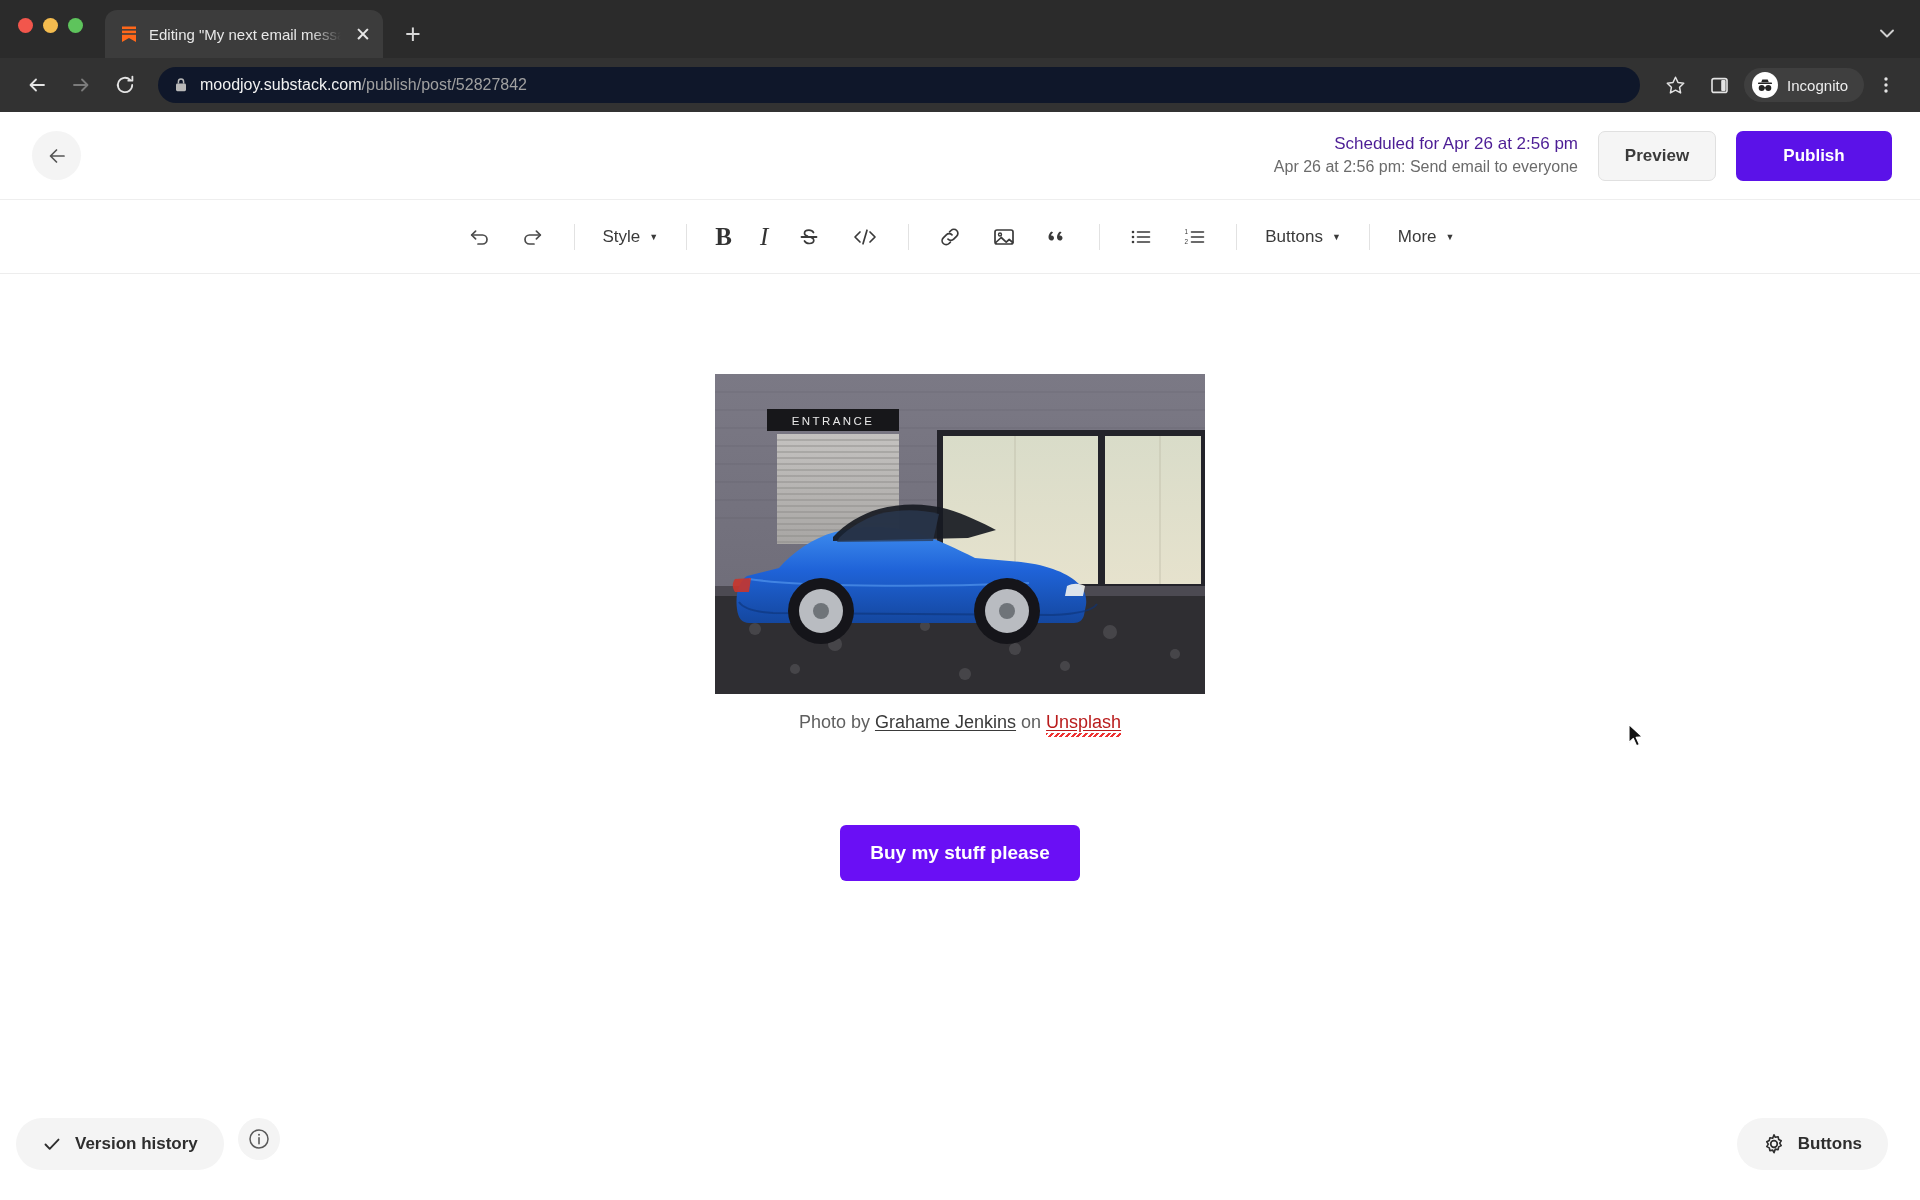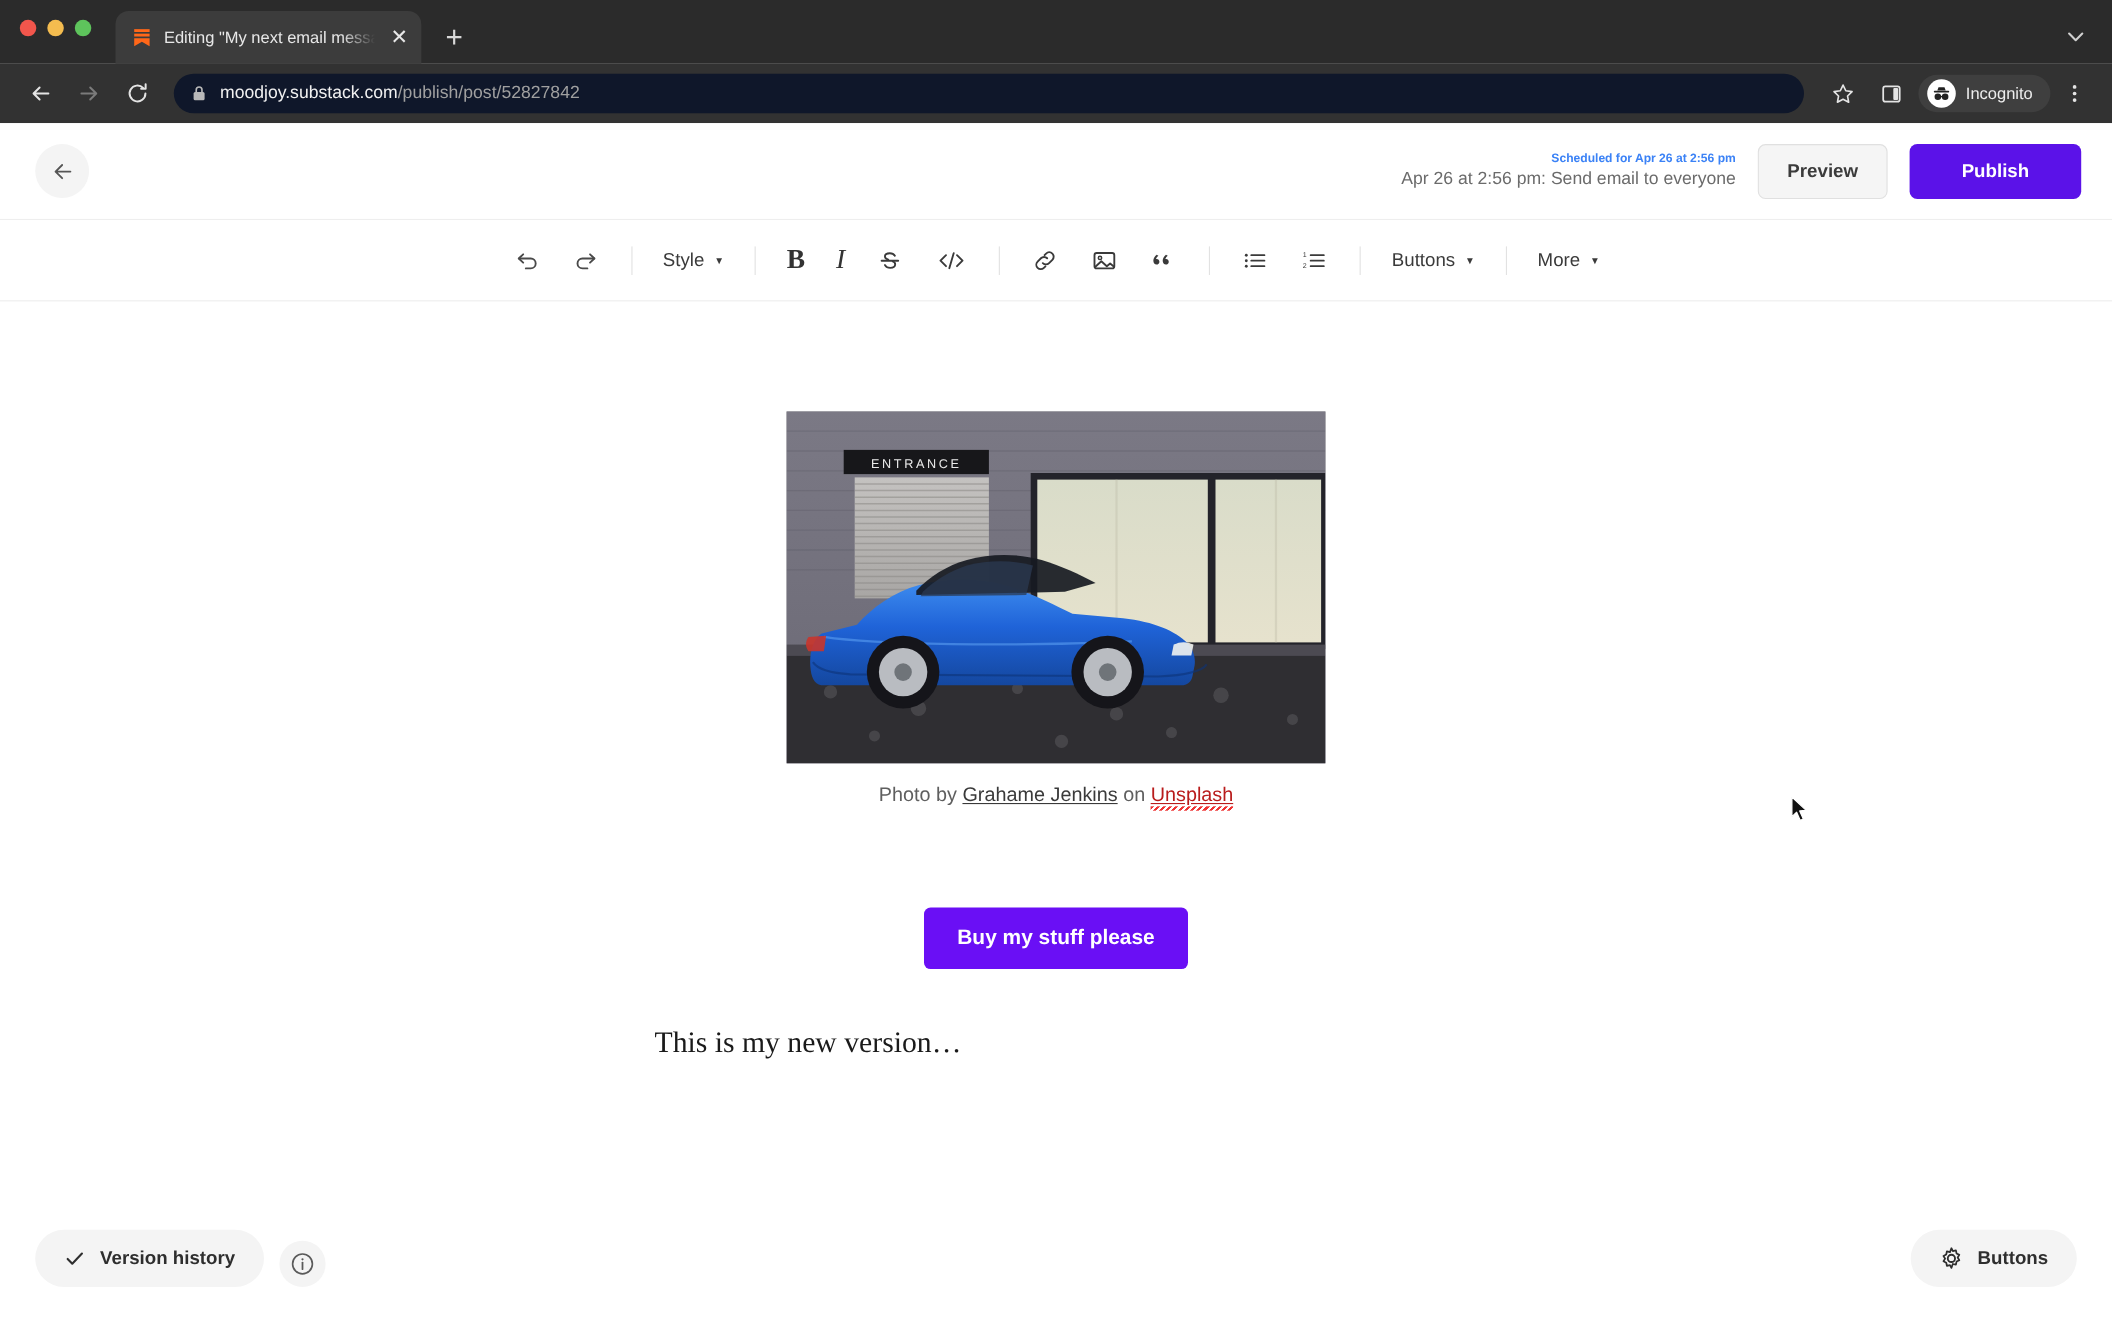--- a/index.html
+++ b/index.html
@@ -96,21 +96,21 @@
     padding: 0 28px; border-bottom: 1px solid #eeeeee;
     flex: 0 0 88px; position: relative;
   }
   .back-circle {
     width: 49px; height: 49px; border-radius: 50%;
     background: #f4f4f4; display: flex; align-items: center; justify-content: center;
     margin-left: 4px;
   }
   .header-right { margin-left: auto; display: flex; align-items: center; gap: 20px; }
   .sched { text-align: right; line-height: 1.35; }
-  .sched-title { font-size: 11px; font-weight: 700; color: #3b82f6; }
+  .sched-title { font-size: 17px; font-weight: 400; color: #4c1d95; }
   .sched-sub { font-size: 16px; color: #6b6b6b; }
   .btn-preview {
     width: 118px; height: 50px; border-radius: 7px;
     background: #f5f5f5; border: 1px solid #e0e0e0;
     color: #3b3b3b; font-size: 17px; font-weight: 600;
     display: flex; align-items: center; justify-content: center;
   }
   .btn-publish {
     width: 156px; height: 50px; border-radius: 7px;
     background: #5b12e8; color: #fff;
@@ -165,21 +165,21 @@
   .cta-wrap { margin-top: 92px; display: flex; justify-content: center; }
   .cta {
     background: #6a0ff5; color: #fff;
     font-size: 19px; font-weight: 700;
     padding: 17px 30px; border-radius: 6px;
   }
 
   .para2 { margin-top: 46px; }
 
   
-  .bottom-left { position: absolute; left: 32px; bottom: 30px; display: flex; align-items: flex-end; gap: 14px; }
+  .bottom-left { position: absolute; left: 16px; bottom: 30px; display: flex; align-items: flex-start; gap: 14px; }
   .pill {
     height: 52px; border-radius: 26px; background: #f4f4f4;
     display: flex; align-items: center; gap: 13px;
     padding: 0 26px; color: #2e2e2e; font-size: 17px; font-weight: 600;
   }
   .circle-btn {
     width: 42px; height: 42px; border-radius: 50%; background: #f4f4f4;
     display: flex; align-items: center; justify-content: center;
   }
   .bottom-right { position: absolute; right: 32px; bottom: 30px; }
@@ -493,21 +493,20 @@
               </g>
             </svg>
           </div>
           <div class="caption"><span>Photo by </span><a href="#">Grahame Jenkins</a><span> on </span><a href="#" class="misspell">Unsplash</a></div>
         </div>
 
         <div class="cta-wrap">
           <div class="cta">Buy my stuff please</div>
         </div>
 
-        <p class="para-serif para2">This is my new version…</p>
       </div>
 
       <span class="cursor">
         <svg width="18" height="26" viewBox="0 0 18 26">
             <path d="M2 1.5l13 12.2-5.9.5 3.3 7.3-2.8 1.3-3.3-7.4-4.3 4z" fill="#111" stroke="#fff" stroke-width="1.1" stroke-linejoin="round"></path>
           </svg>
       </span>
 
       <div class="bottom-left">
         <div class="pill">

